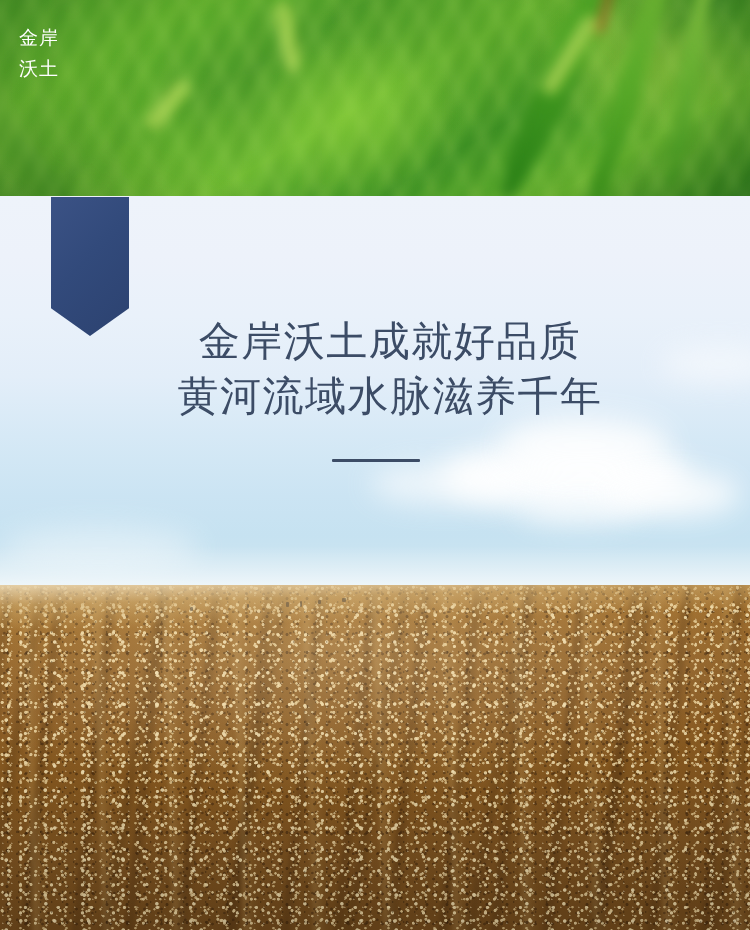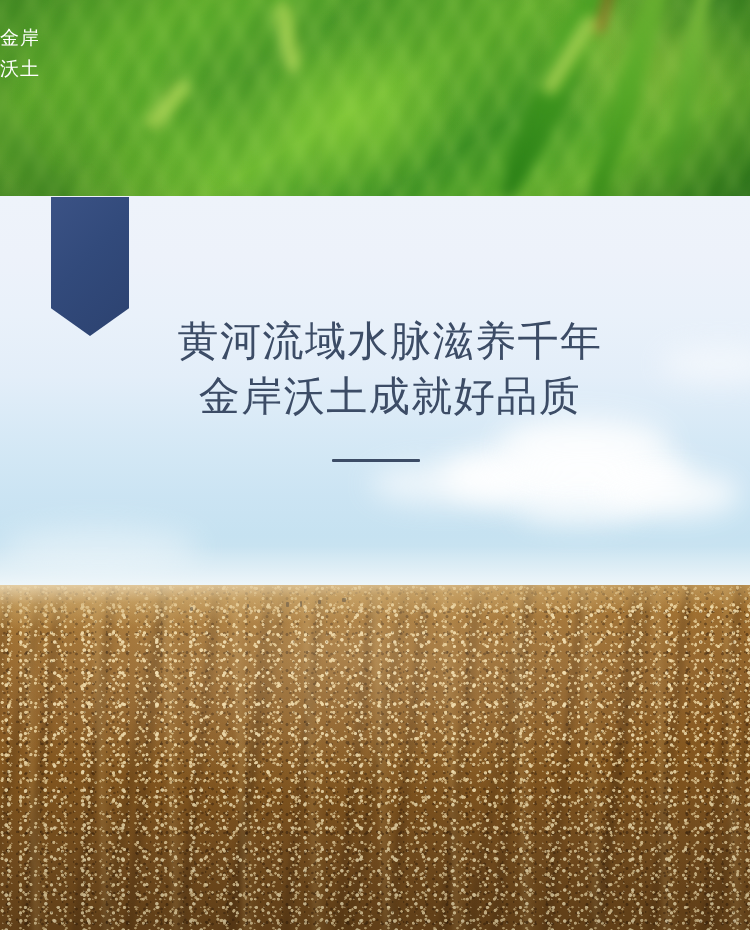--- a/index.html
+++ b/index.html
@@ -284,20 +284,21 @@
     height: 139px;
     background: linear-gradient(135deg,#3b5285 0%,#324a7b 45%,#2c4270 100%);
     -webkit-clip-path: polygon(0 0, 100% 0, 100% 80%, 50% 100%, 0 80%);
     clip-path: polygon(0 0, 100% 0, 100% 80%, 50% 100%, 0 80%);
     box-shadow: 0 2px 6px rgba(30,50,90,0.22);
   }
   .badge-text {
     position: absolute;
     left: 0; top: 22px;
     width: 78px;
+    text-align: center;
     color: #ffffff;
     font-size: 19px;
     line-height: 31px;
     letter-spacing: 1px;
     font-weight: 400;
     font-family: "DejaVu Sans", "Liberation Sans", sans-serif;
   }
   .badge-line { display: block; }
 
   
@@ -378,19 +379,19 @@
     <div class="field-shade"></div>
   </div>
 
   <div class="badge"></div>
   <div class="badge-text">
     <span class="badge-line">金岸</span>
     <span class="badge-line">沃土</span>
   </div>
 
   <div class="headline">
+    <span class="headline-line">金岸沃土成就好品质</span>
     <span class="headline-line">黄河流域水脉滋养千年</span>
-    <span class="headline-line">金岸沃土成就好品质</span>
   </div>
 
   <div class="divider"></div>
 
 </div>
 
 </body></html>

